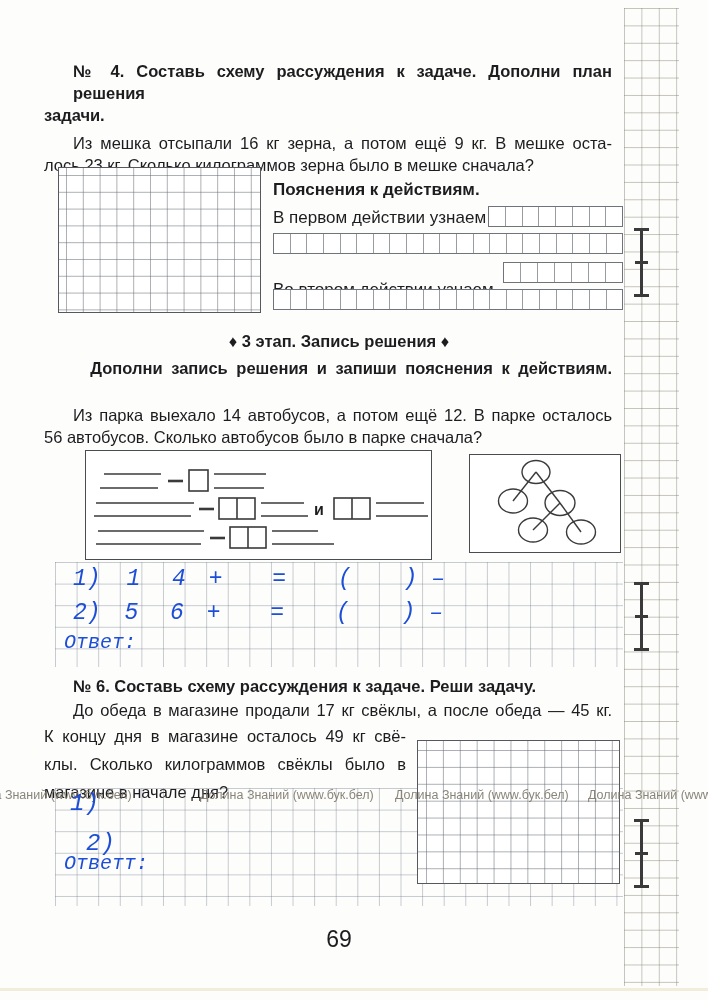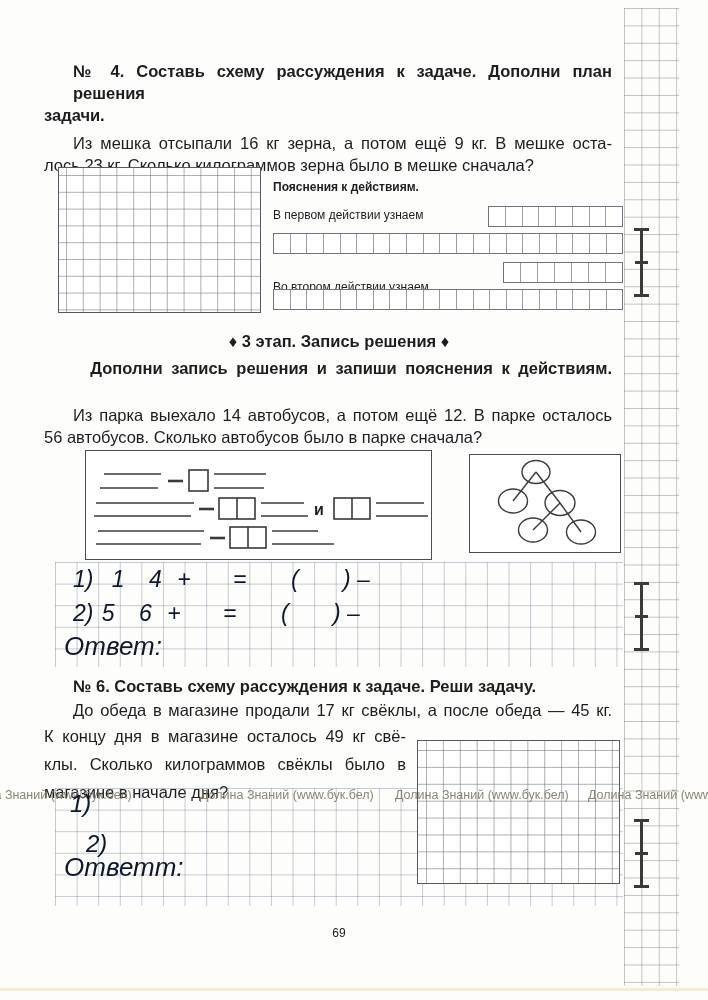--- a/index.html
+++ b/index.html
@@ -30,38 +30,38 @@
     background-image:
       linear-gradient(to right, rgba(105,110,118,.55) 1px, transparent 1px),
       linear-gradient(to bottom, rgba(105,110,118,.55) 1px, transparent 1px);
   }
   .gb4{left:58px;top:167px;width:201px;height:144px;background-size:16.8px 16.8px;background-position:7px 7px;}
   .gb6{left:417px;top:740px;width:201px;height:142px;background-size:16.9px 16.9px;background-position:8px 9px;z-index:3;}
   
   .strip{position:absolute;display:flex;height:21px;border:1.2px solid #6f747a;background:#fff;box-sizing:border-box;}
   .cell{flex:1;border-right:1px solid #989da3;}
   .cell:last-child{border-right:none;}
-  .expl-label{position:absolute;font-size:12px;white-space:nowrap;}
+  .expl-label{position:absolute;font-size:17px;white-space:nowrap;}
   
   .diag-box{position:absolute;background:#fff;border:1.6px solid #4a4d50;}
   
   .sq-area{
     position:absolute;left:55px;width:568px;
     background-image:
       linear-gradient(to right, rgba(110,120,138,.38) 1px, transparent 1px),
       linear-gradient(to bottom, rgba(110,120,138,.38) 1px, transparent 1px);
     background-size:21.6px 21.6px;
     z-index:1;
   }
-  .hw{font-family:Liberation Sans, sans-serif;font-style:italic;color:#0f172a;position:absolute;white-space:nowrap;}
-  .hw-big{font-size:26px;}
+  .hw{font-family:Liberation Mono, monospace;font-style:italic;color:#1d4ed8;position:absolute;white-space:nowrap;}
+  .hw-big{font-size:20px;}
   
   .wm{position:absolute;top:788px;font-size:12.5px;color:#7d786b;opacity:.9;white-space:nowrap;z-index:4;}
   
-  .page-num{position:absolute;left:55px;width:568px;top:926px;text-align:center;font-size:12px;}
+  .page-num{position:absolute;left:55px;width:568px;top:926px;text-align:center;font-size:23px;}
   .bottom-edge{position:absolute;left:0;top:988px;width:708px;height:3px;background:#ece6cc;opacity:.7;}
   svg line, svg rect, svg ellipse{stroke:#3a3a3a;fill:none;}
   svg text{font-family:"Liberation Sans",sans-serif;}
 </style>
 </head>
 <body>
 
 <div class="page">
 
   <div class="margin-grid"></div>
@@ -236,21 +236,21 @@
     <span>1)</span>
     <span style="margin-left:12px;letter-spacing:9px;">1 4</span>
     <span>+</span>
     <span style="margin-left:36px;">=</span>
     <span style="margin-left:38px;">(</span>
     <span style="margin-left:38px;">)</span>
     <span>–</span>
   </div>
   <div class="hw" style="left:73px;top:600px;font-size:23px;z-index:2;">
     <span>2)</span>
-    <span style="margin-left:2px;letter-spacing:9px;">5 6</span>
+    <span style="margin-left:10px;letter-spacing:9px;">5 6</span>
     <span>+</span>
     <span style="margin-left:36px;">=</span>
     <span style="margin-left:38px;">(</span>
     <span style="margin-left:38px;">)</span>
     <span>–</span>
   </div>
   <div class="hw hw-big" style="left:64px;top:631px;z-index:2;">Ответ:</div>
 
   <div class="tblock bold" style="top:675px;">
     <div class="tline ind" style="text-align:left;">№ 6. Составь схему рассуждения к задаче. Реши задачу.</div>

